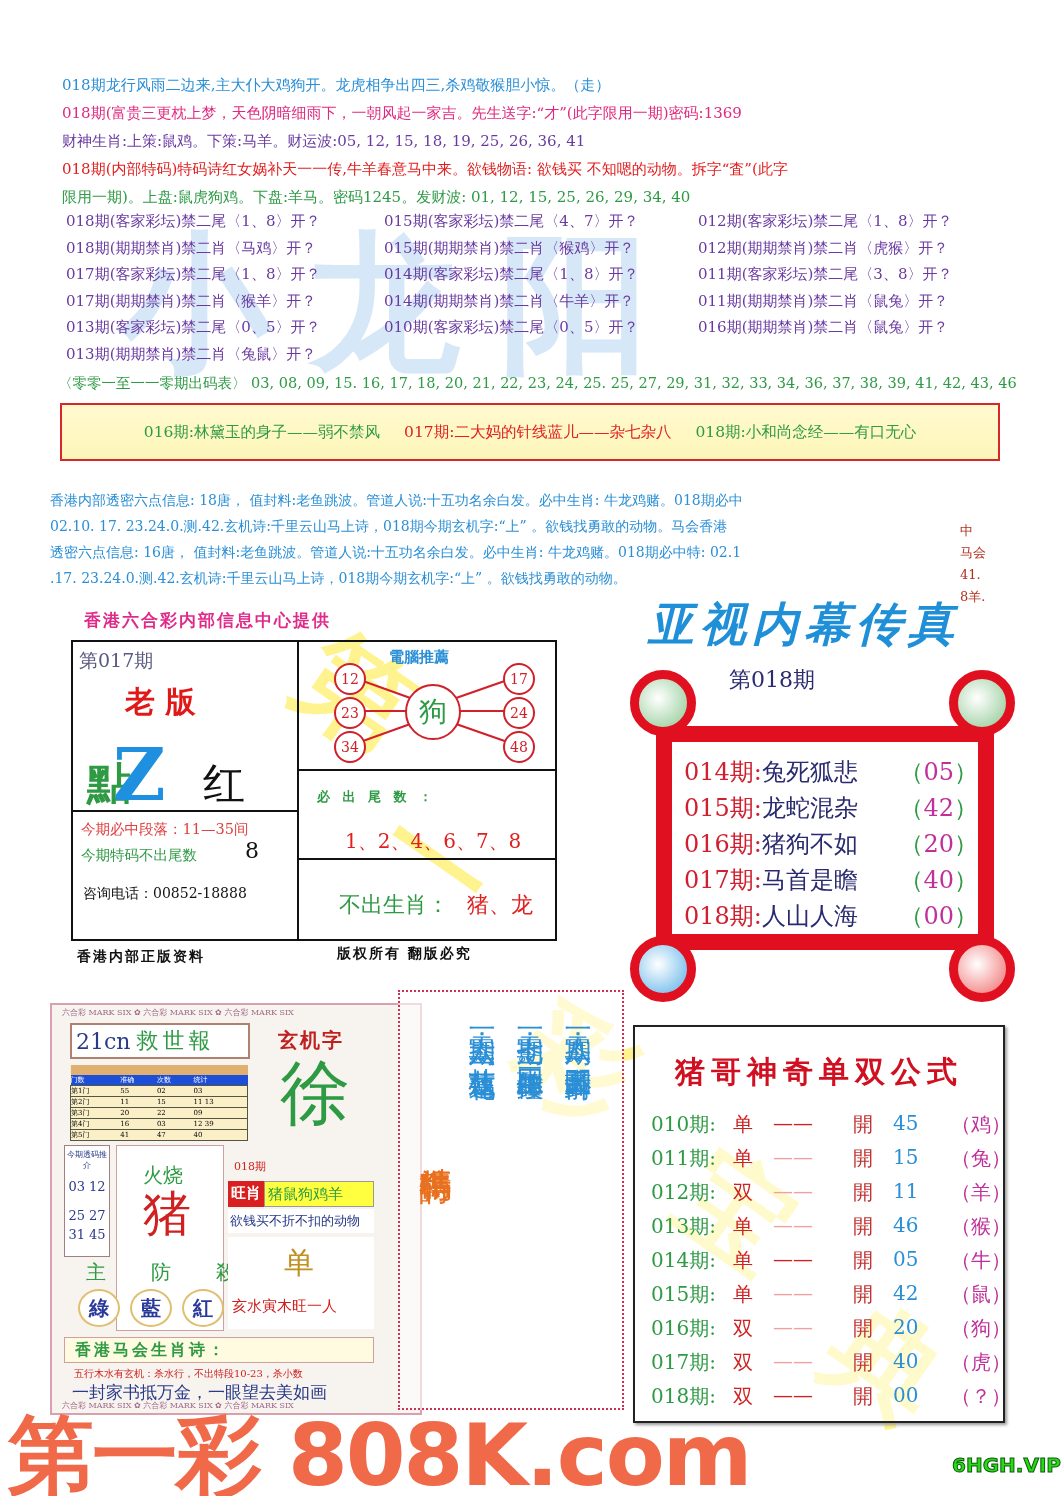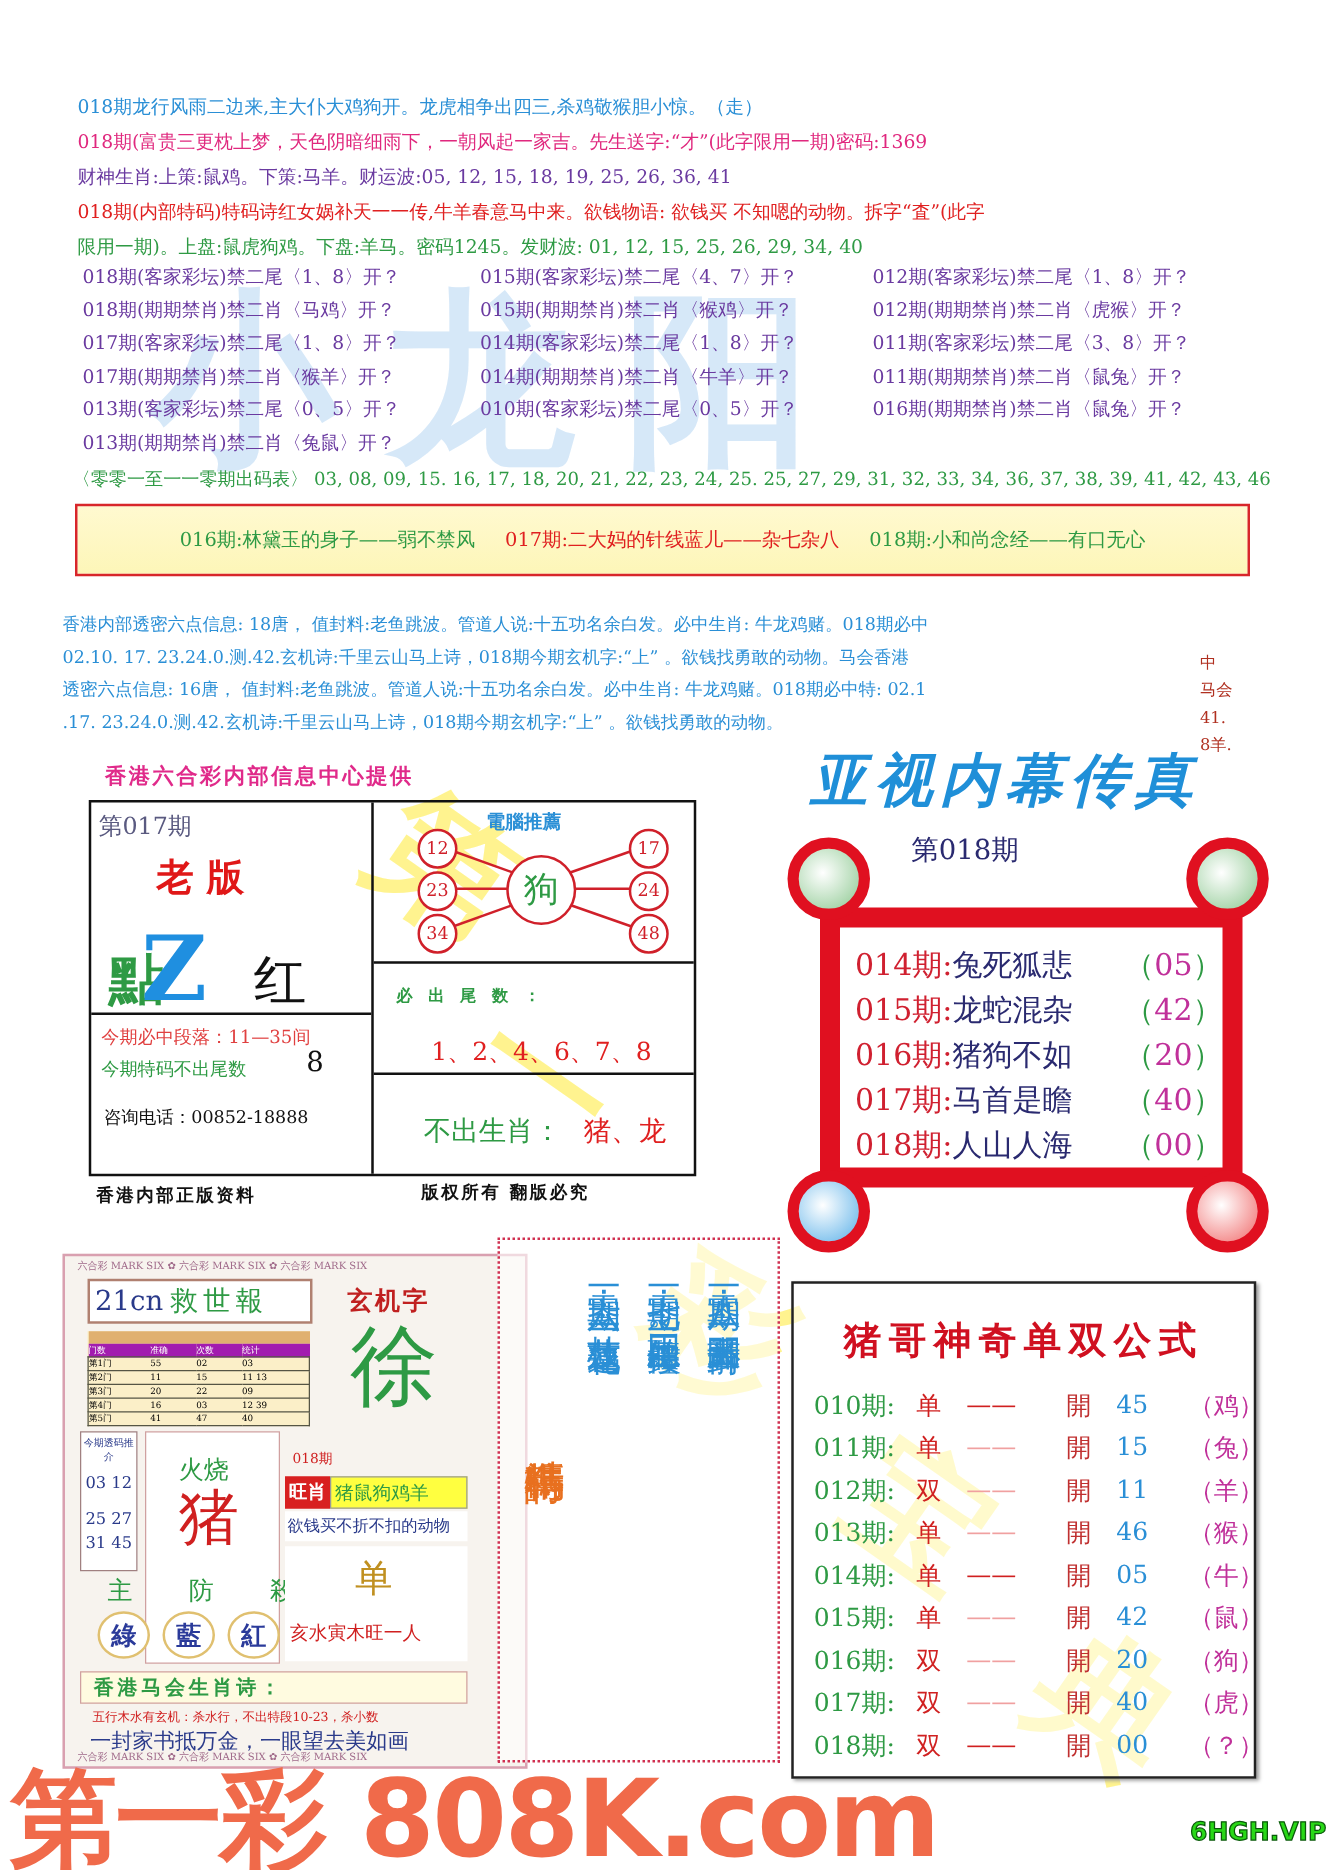--- a/index.html
+++ b/index.html
@@ -188,21 +188,21 @@
     <span style="font-size:22px;color:#2a3a8a">21cn</span>
     <span style="font-size:22px;color:#2e9a44;font-weight:normal;margin-left:6px;letter-spacing:4px;font-family:'DejaVu Sans',sans-serif">救世報</span>
   </div>
   <div class="abs" style="left:226px;top:22px;font-size:20px;color:#c02020;font-weight:bold;letter-spacing:2px">玄机字</div>
   <div class="abs" style="left:228px;top:42px;font-size:70px;color:#2e9a44">徐</div>
   <table class="abs" style="left:18px;top:60px;width:178px;border-collapse:collapse;font-size:7px;background:#fbefc8">
     <tbody>
         <tr style="background:#e0b070;color:#fff">
           <td colspan="4" style="height:10px"></td>
         </tr>
-    <tr style="background:#a21caf;color:#fff">
+    <tr style="background:#1d4ed8;color:#fff">
           <td>门数</td>
           <td>准确</td>
           <td>次数</td>
           <td>统计</td>
         </tr>
     <tr style="border:1px solid #554">
           <td>第1门</td>
           <td>55</td>
           <td>02</td>
           <td>03</td>

